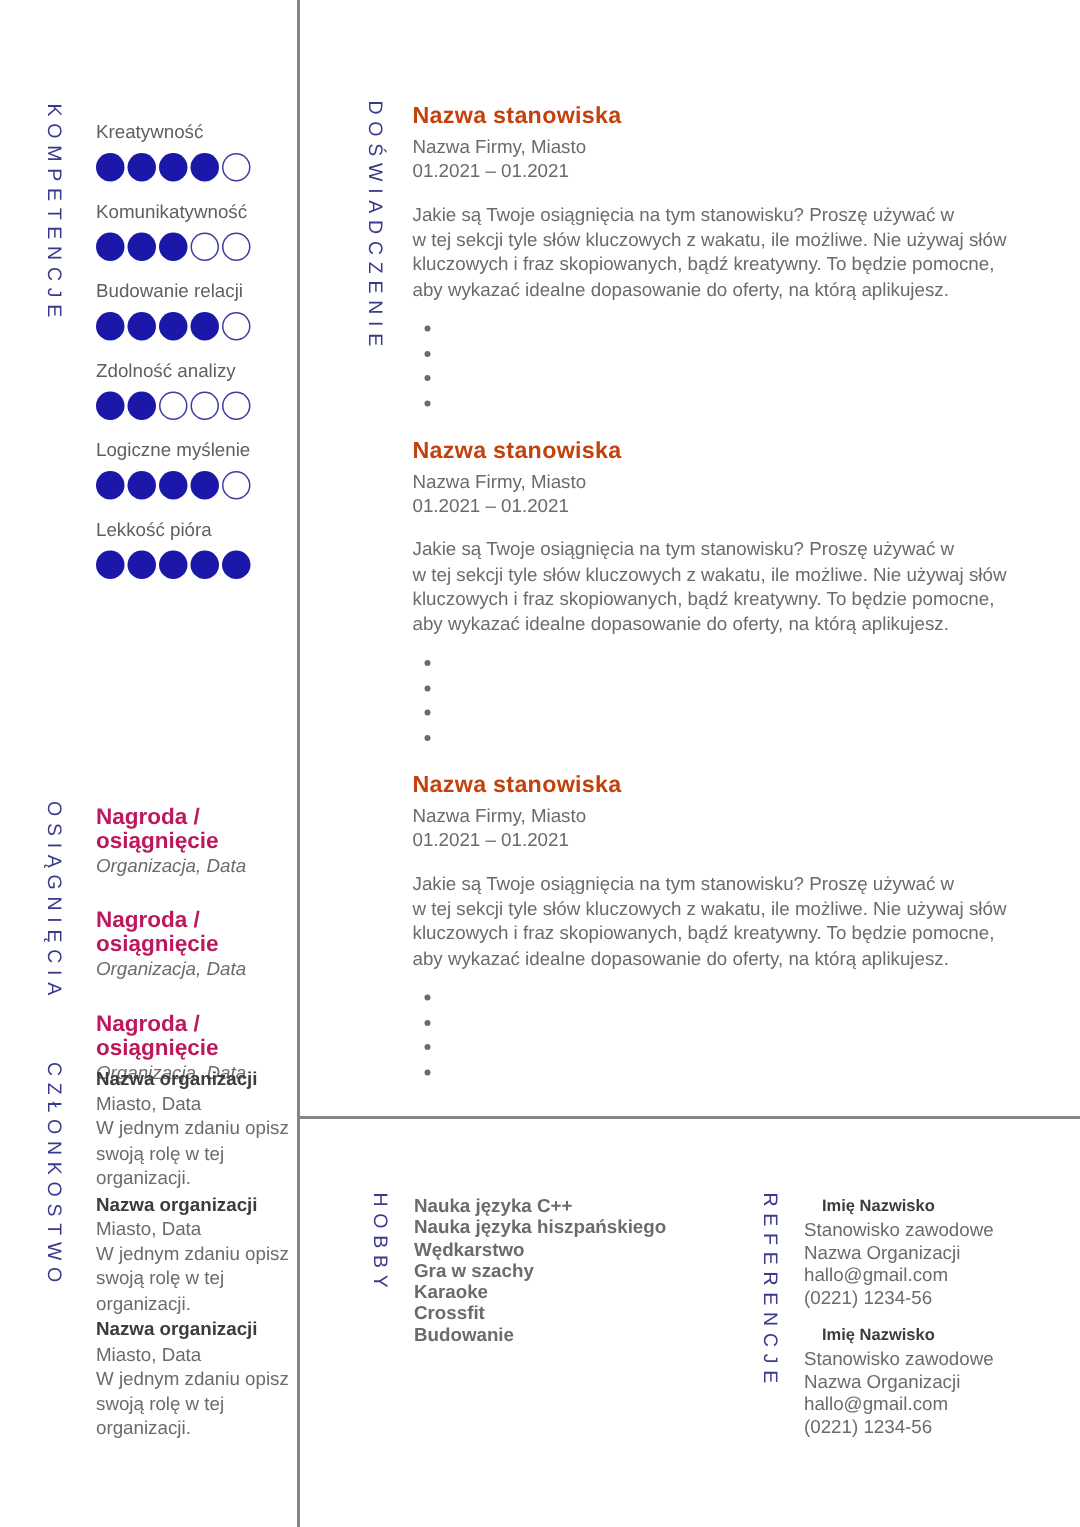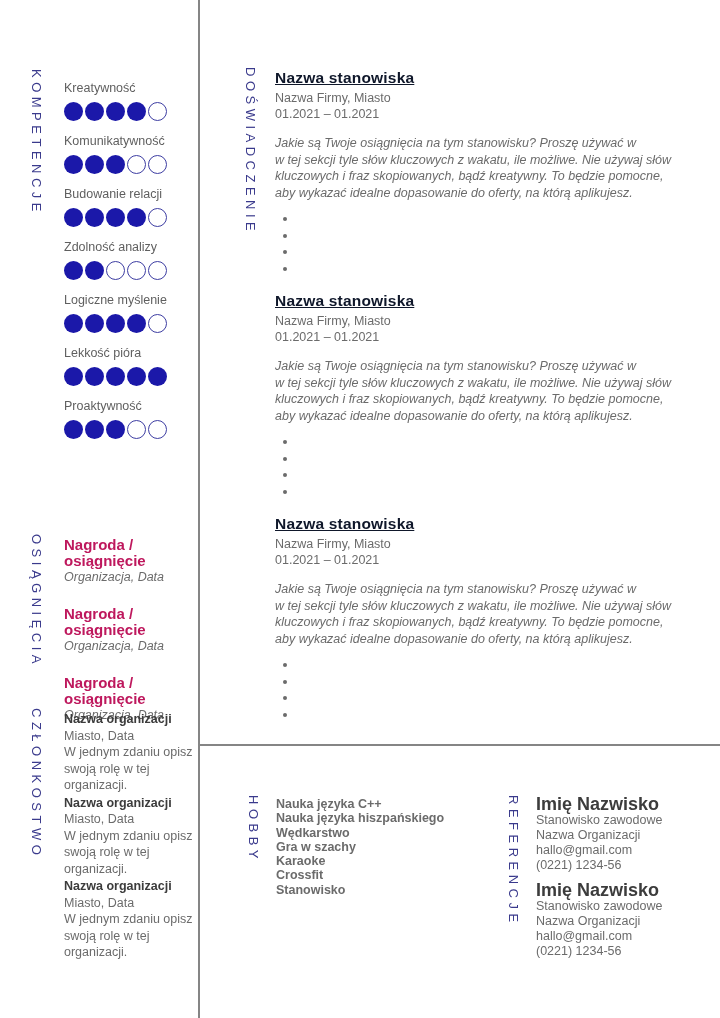--- a/index.html
+++ b/index.html
@@ -44,34 +44,34 @@
 
   
   .membership { position:absolute; left:64px; top:711px; width:132px; }
   .mem { margin-bottom:1px; }
   .mem-title { font-size:12.5px; font-weight:bold; color:#3c3c3c; line-height:16.5px; }
   .mem-meta, .mem-desc { font-size:12.5px; color:#6b6b6b; line-height:16.5px; }
 
   
   .jobs { position:absolute; left:275px; top:68px; width:398px; }
   .job { margin-bottom:15px; }
-  .job-title { font-size:15.5px; font-weight:bold; color:#0f172a; letter-spacing:0.2px; line-height:20px; margin-bottom:2px;text-decoration:underline; }
+  .job-title { font-size:15.5px; font-weight:bold; color:#c2410c; letter-spacing:0.2px; line-height:20px; margin-bottom:2px; }
   .job-company, .job-dates { font-size:12.5px; color:#6b6b6b; line-height:16px; }
-  .job-desc { margin-top:13px; font-size:12.5px; color:#6b6b6b; line-height:16.5px; white-space:pre-line;font-style:italic; }
+  .job-desc { margin-top:13px; font-size:12.5px; color:#6b6b6b; line-height:16.5px; white-space:pre-line; }
   .job-bullets { margin:9px 0 0 0; padding-left:22px; }
   .job-bullets li { font-size:12.5px; color:#6b6b6b; line-height:16.5px; }
 
   
   .hobbies { position:absolute; left:276px; top:797px; width:200px;font-weight:bold; }
   .hobby-item { font-size:12.5px; color:#6b6b6b; line-height:14.3px; }
 
   
   .references { position:absolute; left:536px; top:797px; width:170px; }
   .ref { margin-bottom:10px; }
-  .ref-name { font-size:18px; font-weight:bold; color:#3c3c3c; line-height:15.5px; }
+  .ref-name { font-size:11px; font-weight:bold; color:#3c3c3c; line-height:15.5px;margin-left:12px; }
   .ref-line { font-size:12.5px; color:#6b6b6b; line-height:15.2px; }
 </style>
 </head>
 <body>
 
 <div class="page">
 
   <div class="vline"></div>
   <div class="hline"></div>
 
@@ -139,30 +139,20 @@
         <div class="skill-name">Lekkość pióra</div>
         <div class="dots">
           <span class="dot filled"></span>
           <span class="dot filled"></span>
           <span class="dot filled"></span>
           <span class="dot filled"></span>
           <span class="dot filled"></span>
         </div>
       </div>
 
-      <div class="skill">
-        <div class="skill-name">Proaktywność</div>
-        <div class="dots">
-          <span class="dot filled"></span>
-          <span class="dot filled"></span>
-          <span class="dot filled"></span>
-          <span class="dot empty"></span>
-          <span class="dot empty"></span>
-        </div>
-      </div>
     </div>
 
   <div class="vlabel lbl-osiagniecia">OSIĄGNIĘCIA</div>
 
   <div class="achievements">
 
       <div class="ach">
         <div class="ach-title">Nagroda / osiągnięcie</div>
         <div class="ach-sub">Organizacja, Data</div>
       </div>
@@ -269,21 +259,21 @@
       <div class="hobby-item">Nauka języka hiszpańskiego</div>
 
       <div class="hobby-item">Wędkarstwo</div>
 
       <div class="hobby-item">Gra w szachy</div>
 
       <div class="hobby-item">Karaoke</div>
 
       <div class="hobby-item">Crossfit</div>
 
-      <div class="hobby-item">Stanowisko</div>
+      <div class="hobby-item">Budowanie</div>
     </div>
 
   <div class="vlabel lbl-referencje">REFERENCJE</div>
 
   <div class="references">
 
       <div class="ref">
         <div class="ref-name">Imię Nazwisko</div>
         <div class="ref-line">Stanowisko zawodowe</div>
         <div class="ref-line">Nazwa Organizacji</div>

